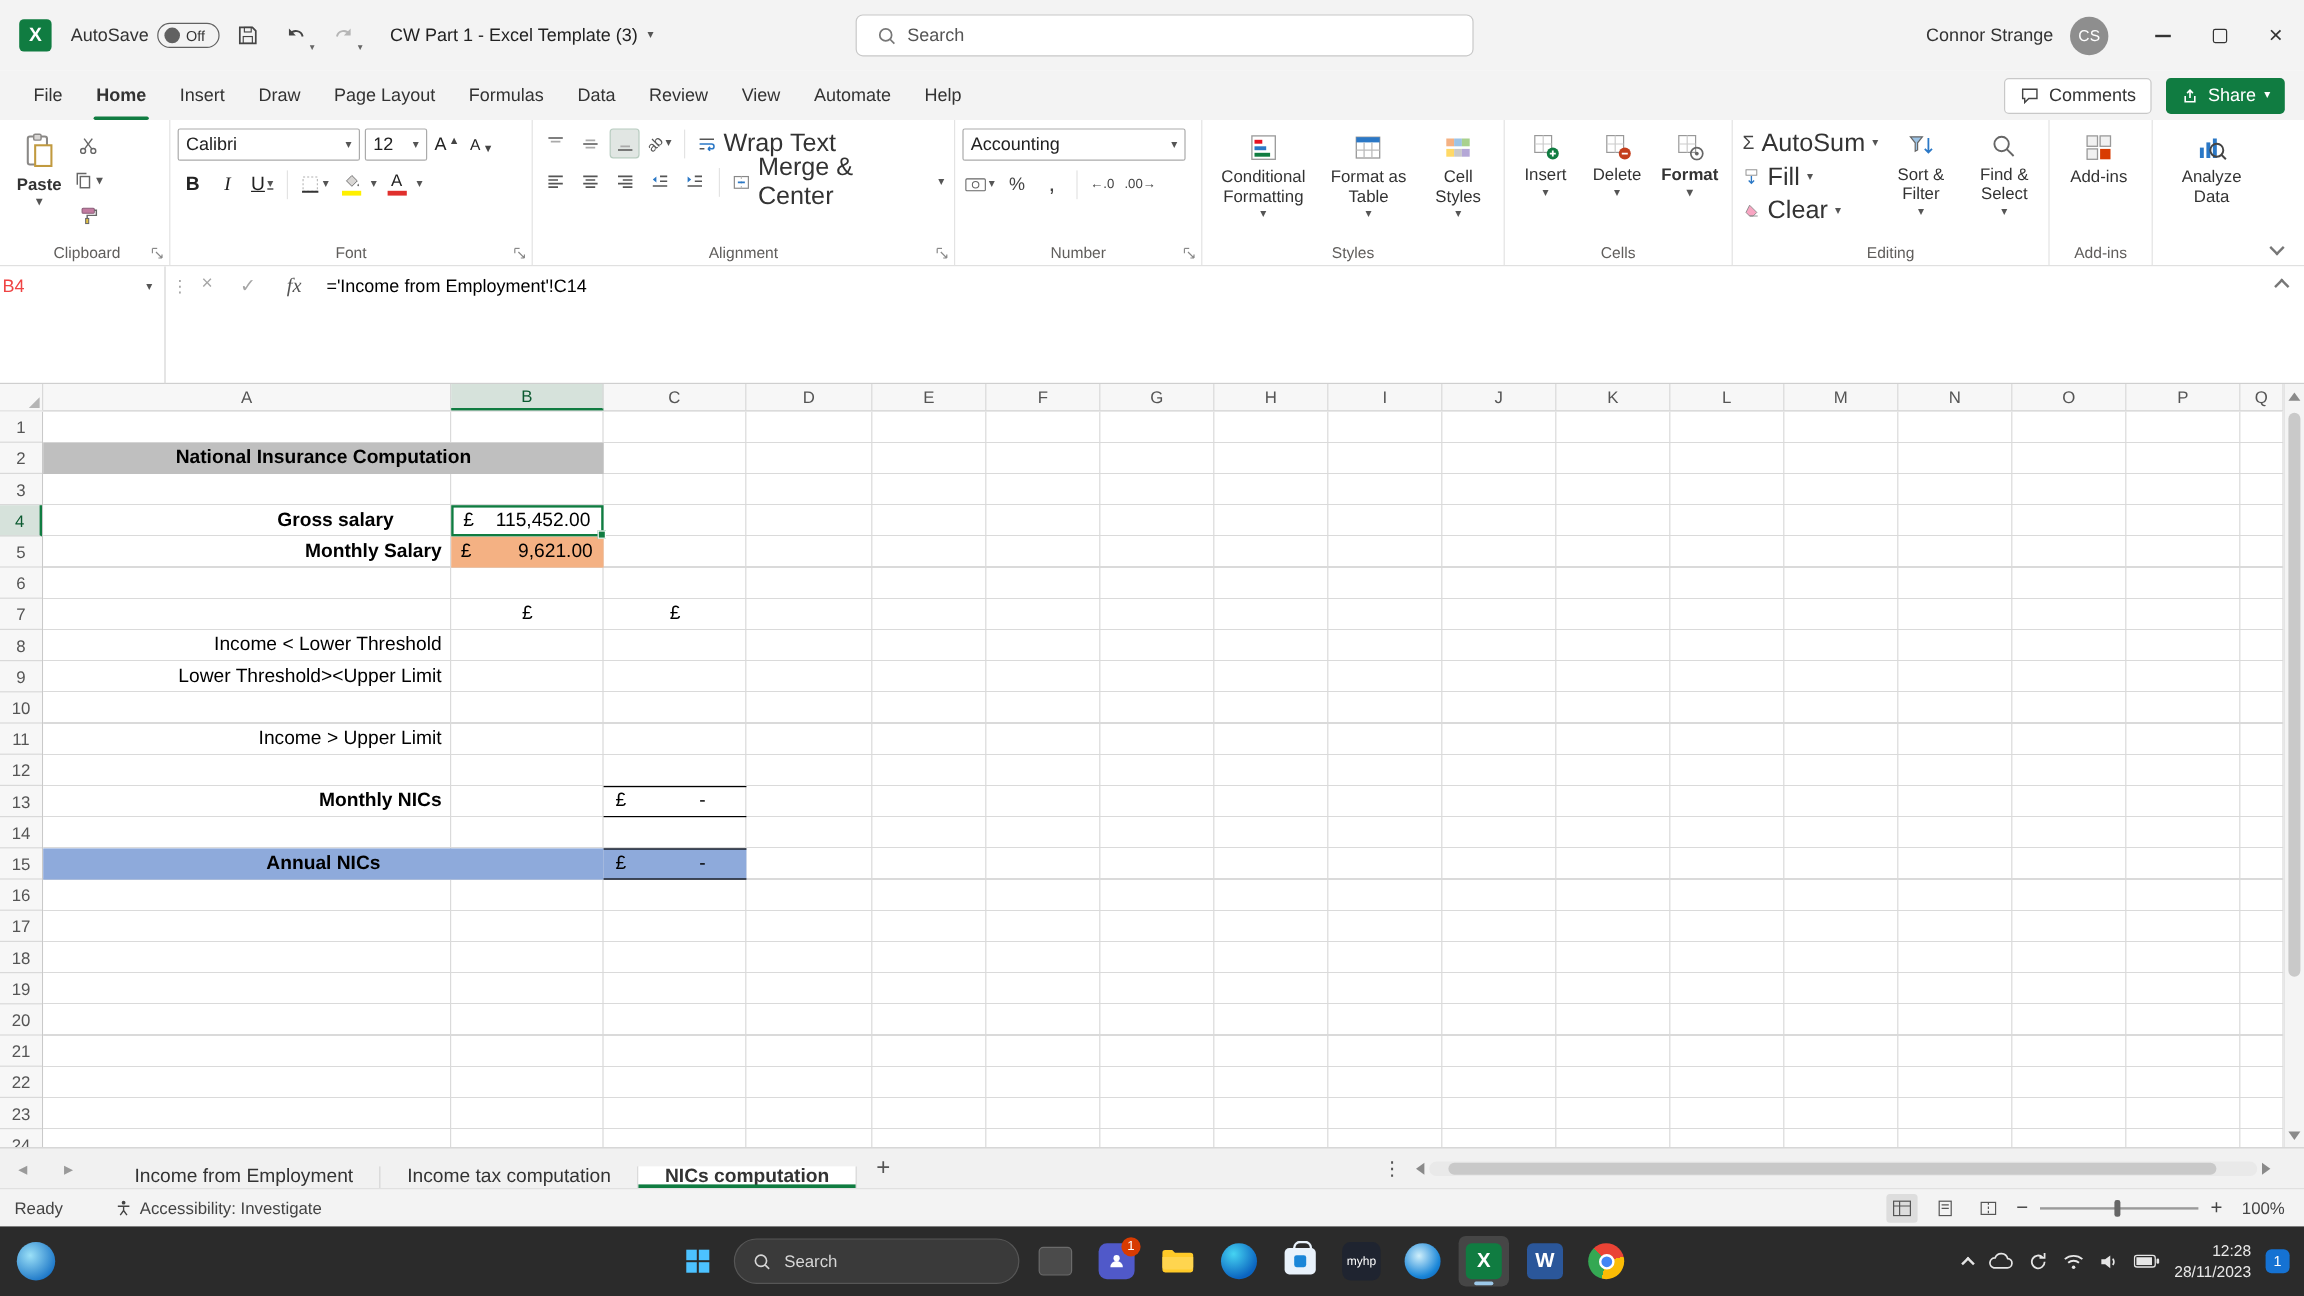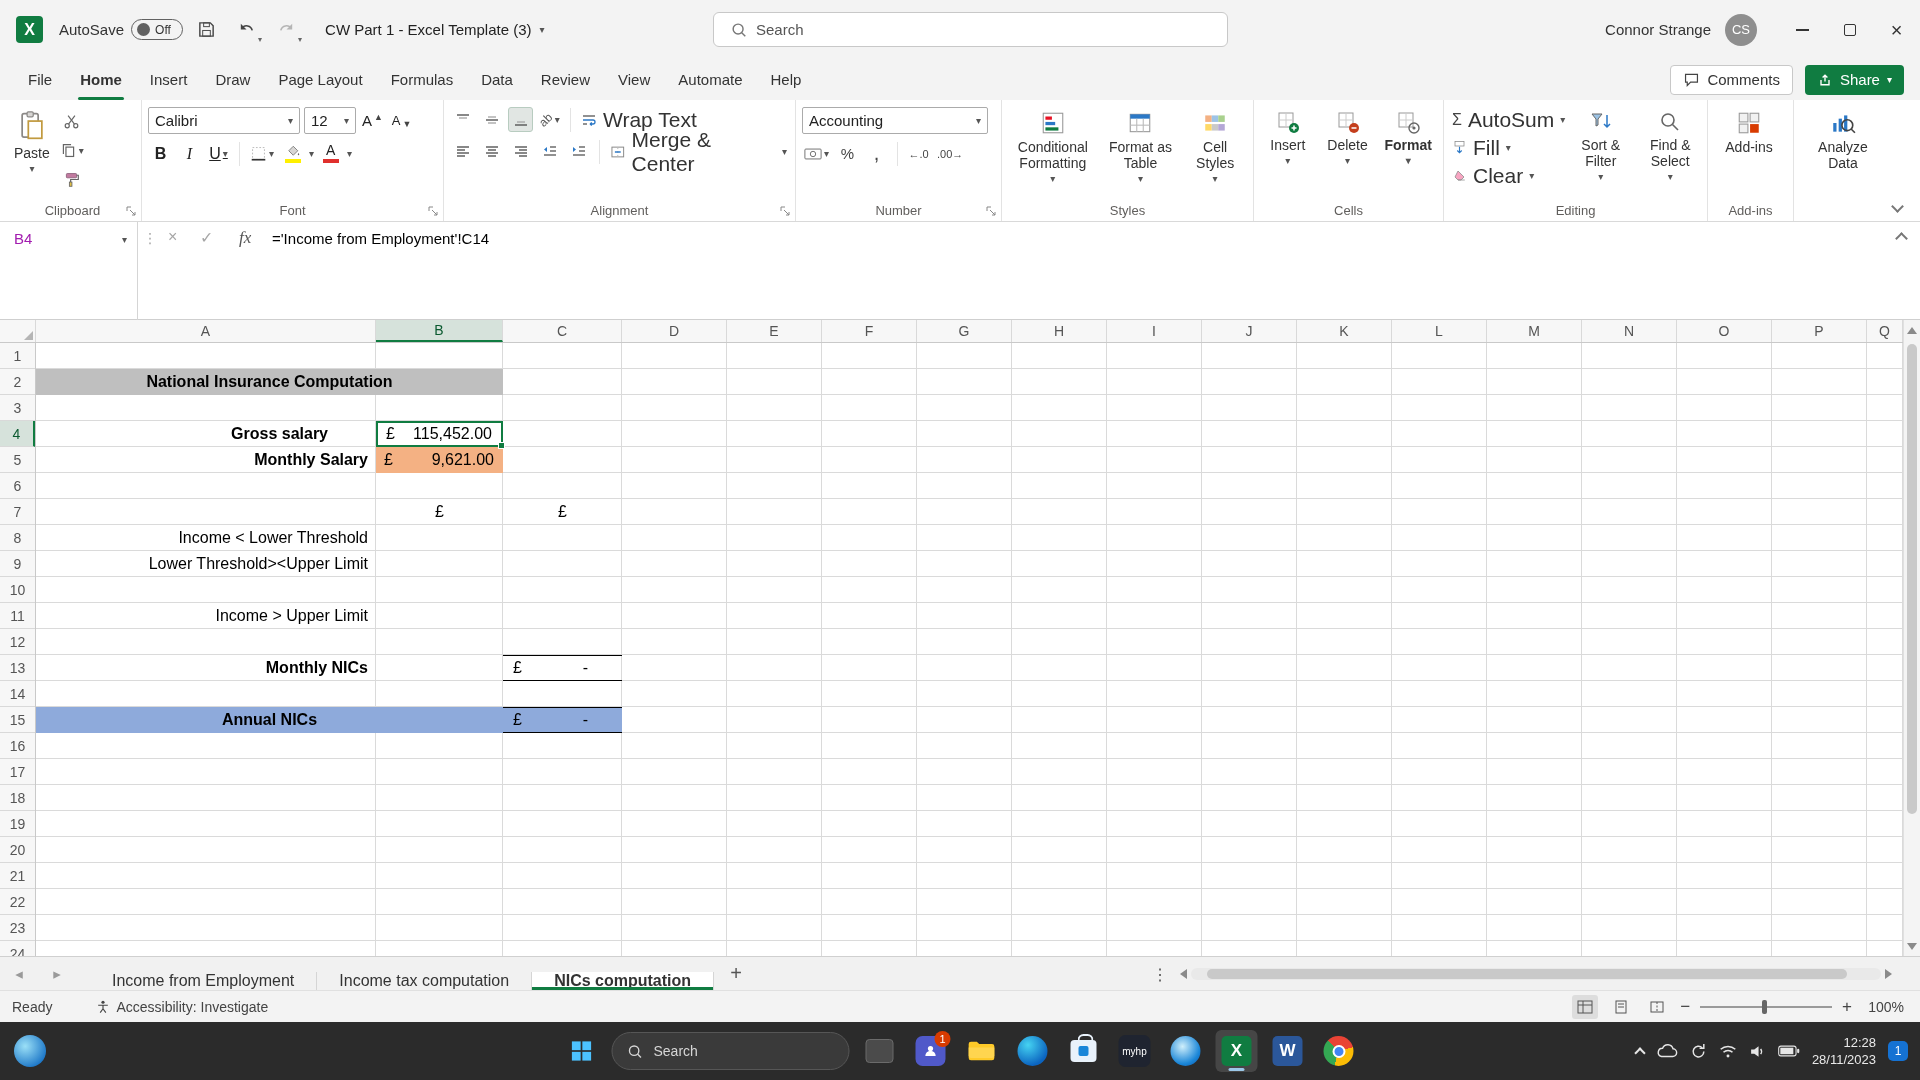--- a/index.html
+++ b/index.html
@@ -52,21 +52,21 @@
   .bi{font-weight:bold;font-size:16px;}
   .it{font-style:italic;font-size:16px;font-family:"Liberation Serif",serif;}
   .un{text-decoration:underline;font-size:16px;}
   .clrbtn{display:flex;flex-direction:column;align-items:center;justify-content:center;}
   .clrbar{width:16px;height:4px;margin-top:1px;}
   .sep-v{width:1px;height:24px;background:#E3E3E3;margin:0 4px;}
 
   
   .fbar{position:absolute;left:0;top:222px;width:1920px;height:98px;background:#fff;border-bottom:1px solid #CFCFCF;}
   .namebox{position:absolute;left:0;top:0;width:138px;height:98px;border-right:1px solid #D5D5D5;}
-  .namebox .nbtext{position:absolute;left:14px;top:8px;font-size:15px;color:#a21caf;}
+  .namebox .nbtext{position:absolute;left:2px;top:8px;font-size:15px;color:#ef4444;}
   .namebox .chev{position:absolute;right:10px;top:13px;}
   .fb-dots{position:absolute;left:143px;top:8px;color:#A6A6A6;font-size:14px;}
   .fb-ic{position:absolute;top:6px;font-size:16px;color:#A6A6A6;}
   .fb-fx{font-family:"Liberation Serif",serif;font-style:italic;color:#555;font-size:17px;}
   .fb-formula{position:absolute;left:272px;top:8px;font-size:15px;color:#000;}
   .fb-collapse{position:absolute;right:14px;top:12px;}
   .cup{width:9px;height:9px;border-left:2px solid #777;border-top:2px solid #777;transform:rotate(45deg);}
   .cdown{width:9px;height:9px;border-left:2px solid #777;border-top:2px solid #777;transform:rotate(225deg);}
 
   
@@ -238,21 +238,21 @@
         </svg>
       <span>Share</span>
       <span class="chev">▾</span>
     </div>
   </div>
 </div>
 
 <div class="ribbon">
 
   <div class="rgroup" style="width:138px;">
-    <div class="rrow" style="align-items:flex-start;">
+    <div class="rrow" style="align-items:flex-start;font-weight:bold;">
       <div class="bigbtn">
         <svg width="30" height="32" viewBox="0 0 24 26">
             <rect x="4" y="3" width="13" height="19" rx="1.5" fill="#fff" stroke="#8A8886" stroke-width="1.4"></rect>
             <rect x="8" y="1.5" width="5" height="4" rx="1" fill="#D8D6D4" stroke="#8A8886"></rect>
             <rect x="9" y="9" width="11" height="14" fill="#fff" stroke="#C19A3F" stroke-width="1.4"></rect>
           </svg>
         <span>Paste</span>
         <span class="chev">▾</span>
       </div>
       <div class="rcol" style="gap:4px;margin-top:2px;">

